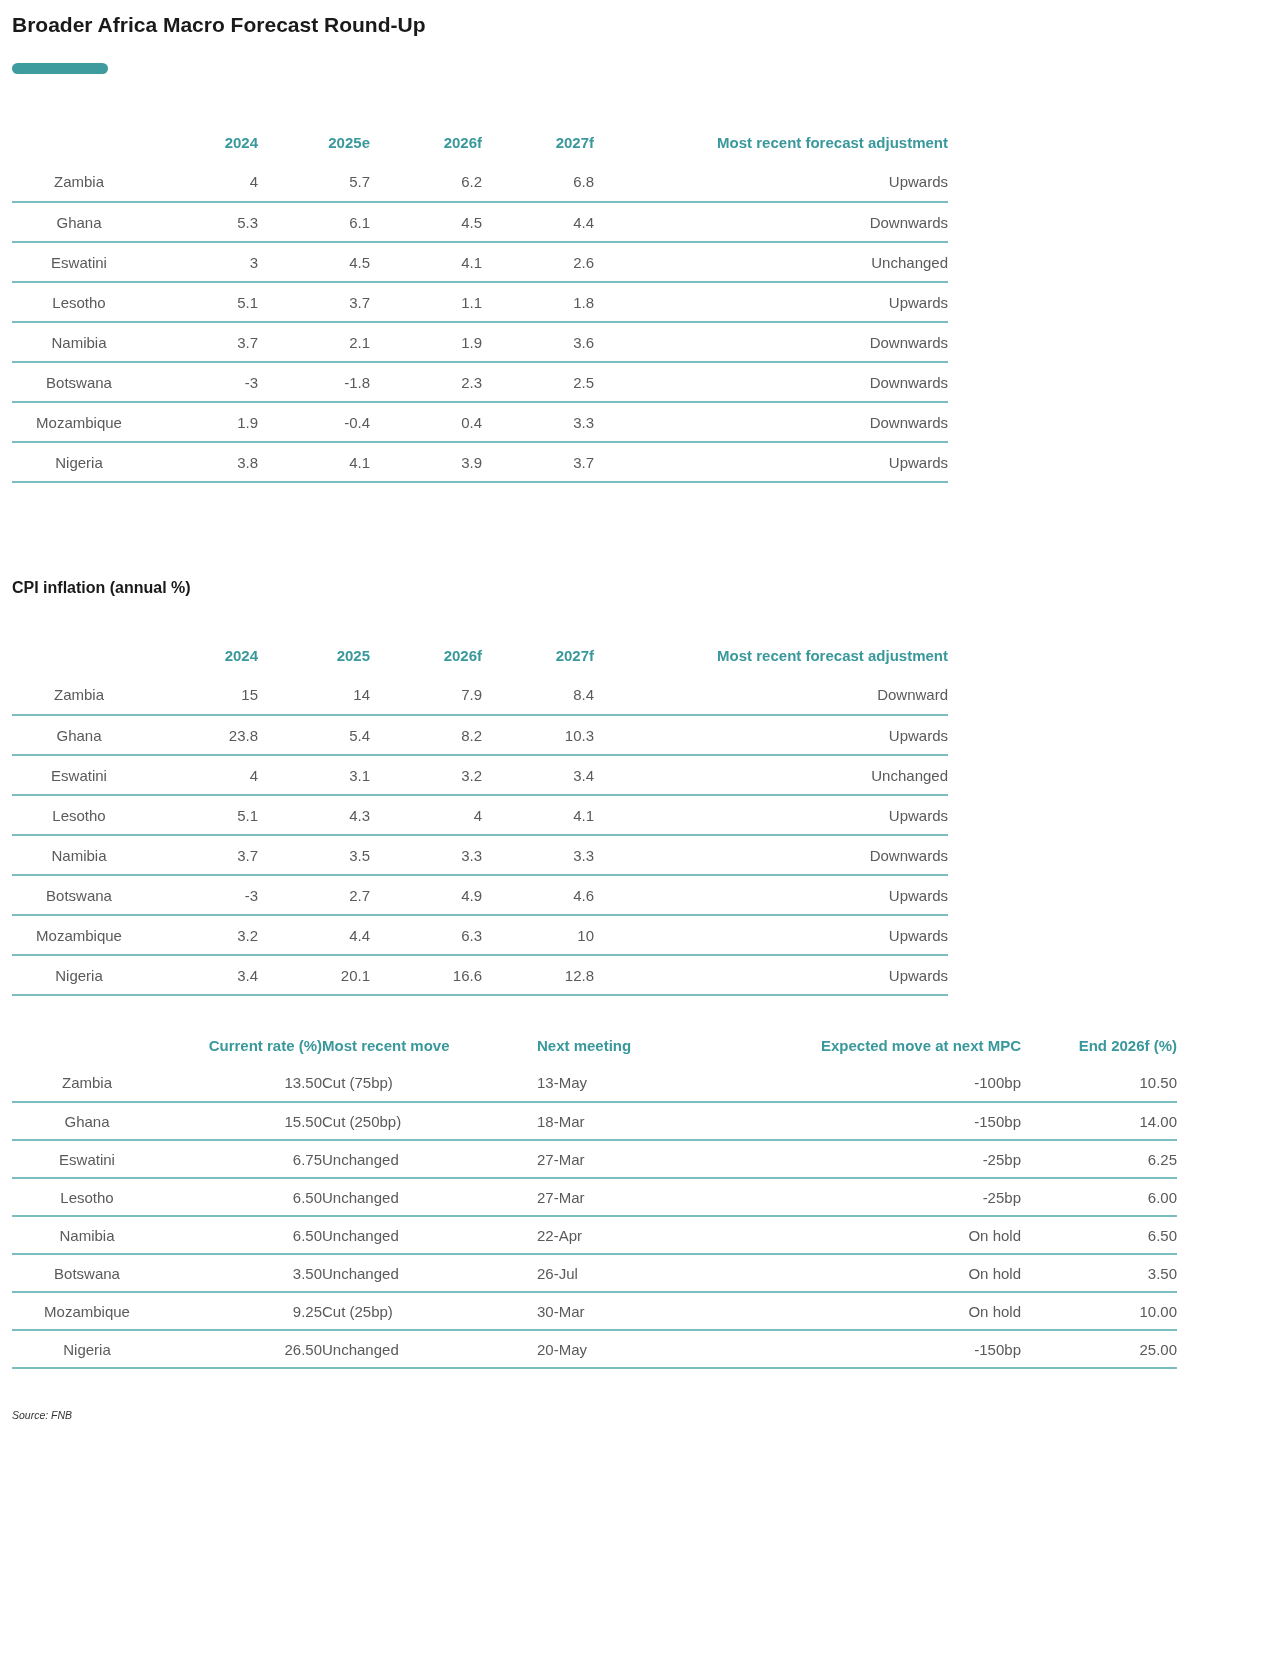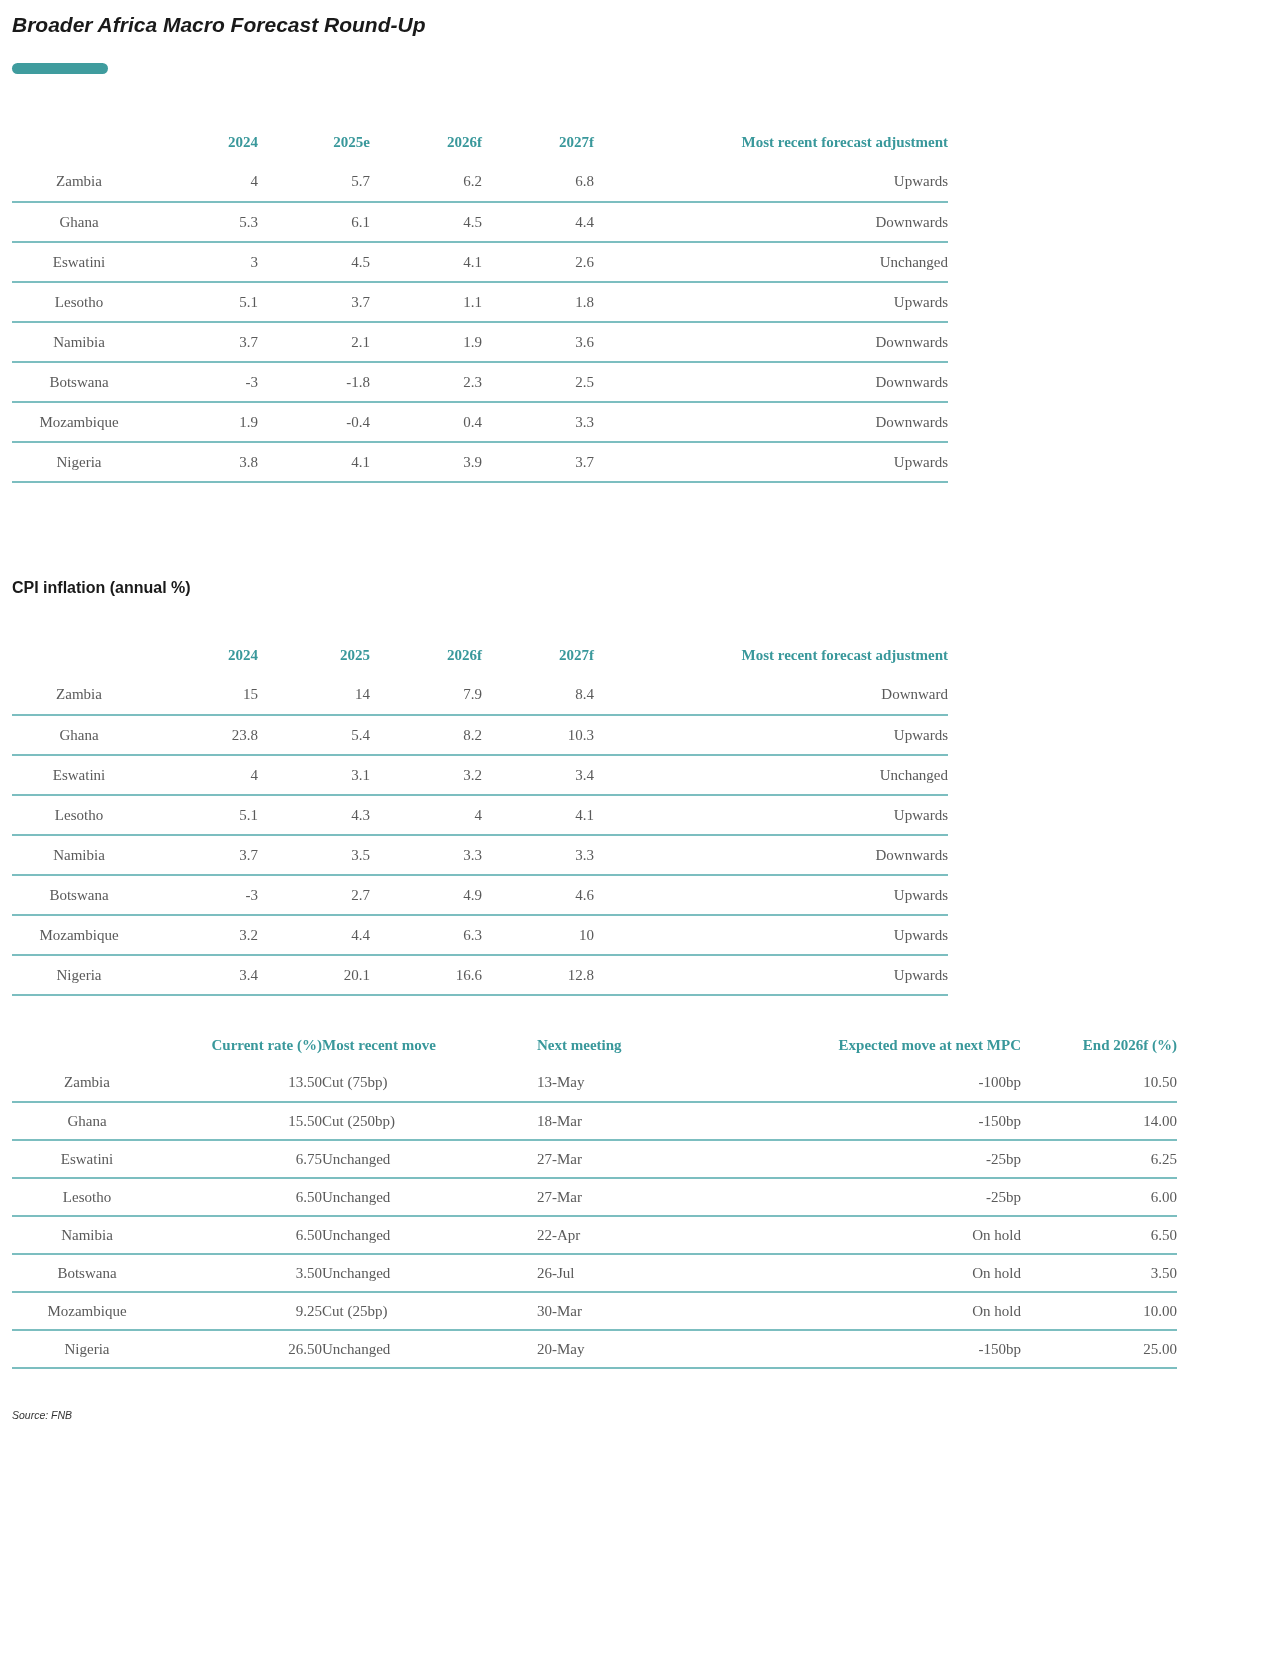--- a/index.html
+++ b/index.html
@@ -6,30 +6,30 @@
     --accent:#3F9C9E;
     --header-text:#39989B;
     --table-line:#7CBEC0;
     --body-text:#5A5A5A;
     --title-text:#1A1A1A;
   }
   *{box-sizing:border-box;}
   html,body{margin:0;padding:0;background:#ffffff;}
   body{font-family:"Liberation Sans","DejaVu Sans",sans-serif;}
   .page{width:1280px;height:1675px;padding:12px 0 0 12px;position:relative;background:#fff;}
-  h1{margin:0;font-size:21px;line-height:1.2;font-weight:bold;color:var(--title-text);font-style:italic;}
+  h1{margin:0;font-size:21px;line-height:1.2;font-weight:bold;color:var(--title-text);}
   .accent-bar{width:96px;height:11px;border-radius:6px;background:var(--accent);margin-top:26px;}
   h2{margin:0;font-size:16px;font-weight:bold;color:var(--title-text);}
   .sec-gdp h2{margin-top:24px;}
   .sec-gdp table{margin-top:48px;}
   .sec-cpi h2{margin-top:96px;}
   .sec-cpi table{margin-top:38px;}
   .sec-policy h2{margin-top:76px;}
   .sec-policy table{margin-top:30px;}
-  table{border-collapse:collapse;table-layout:fixed;font-family:Liberation Serif, serif;}
+  table{border-collapse:collapse;table-layout:fixed;}
   th{color:var(--header-text);font-weight:bold;font-size:15px;padding:0;}
   td{color:var(--body-text);font-size:15px;padding:0;}
   tbody td{border-bottom:2px solid var(--table-line);}
   .row-h40 th,.row-h40 td{height:40px;}
   .row-h38 th,.row-h38 td{height:38px;}
   .al-l{text-align:center;}
   .al-r{text-align:right;}
   .al-c{text-align:left;}
   .source-note{margin-top:40px;font-size:10.5px;font-style:italic;color:#333333;}
 </style>

